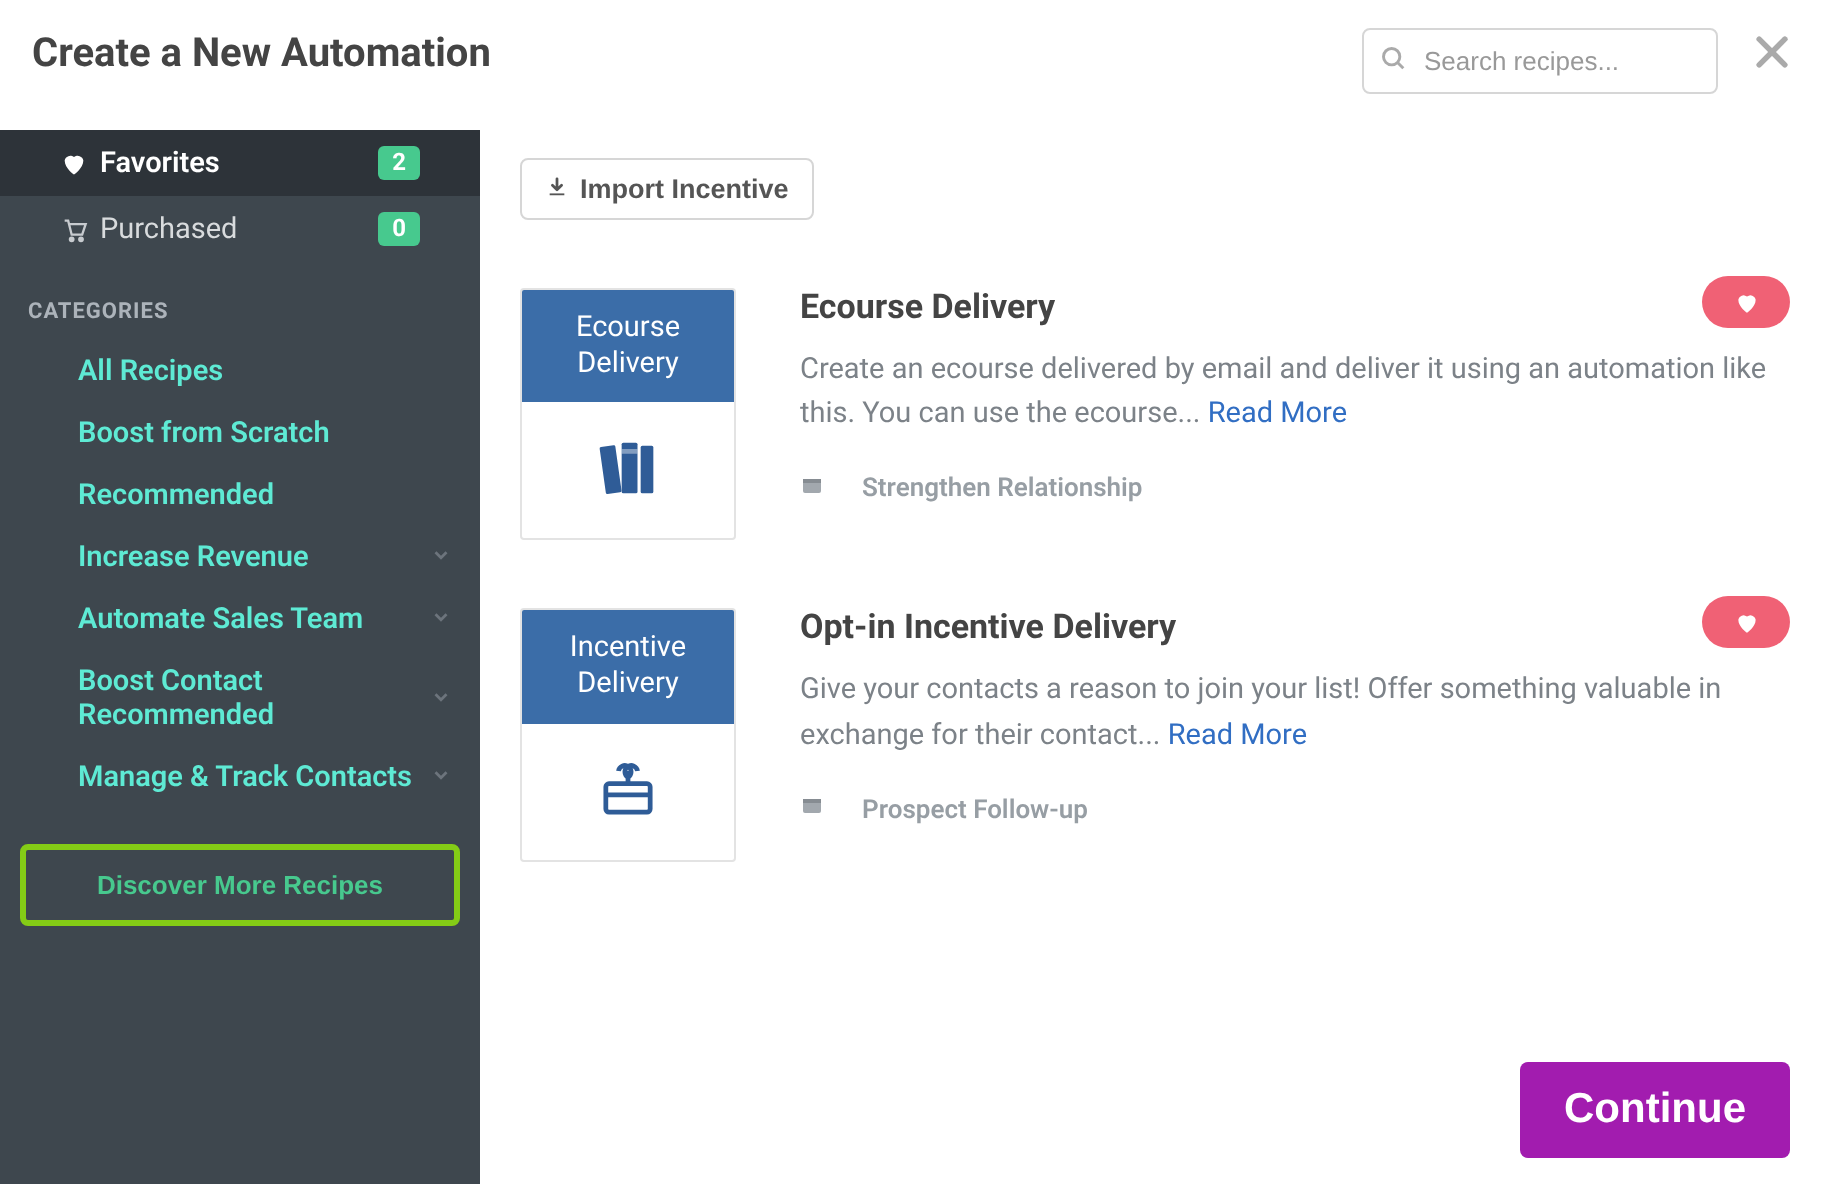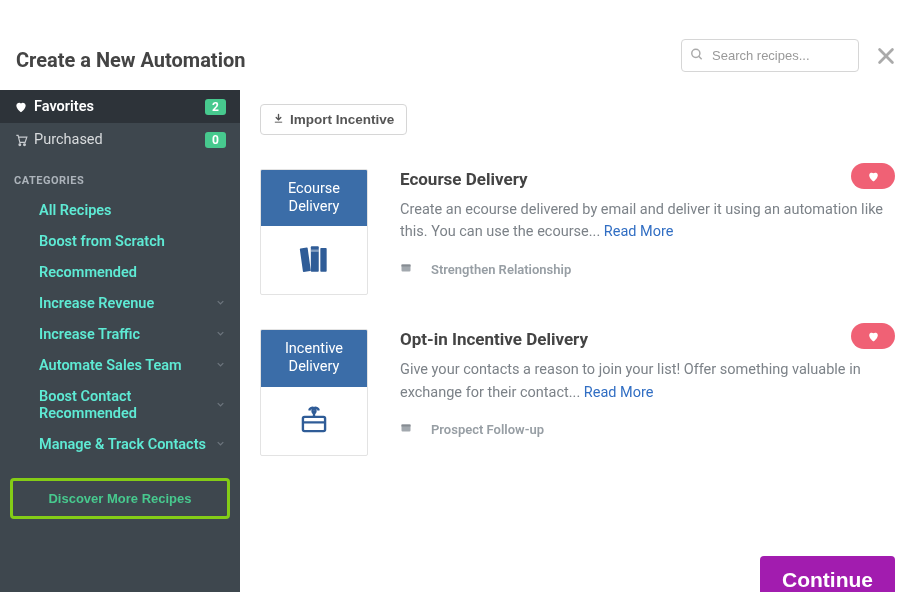--- a/index.html
+++ b/index.html
@@ -1,28 +1,28 @@
 <!DOCTYPE html>
 <html><head>
 <meta charset="utf-8">
 <style>
   * { box-sizing: border-box; margin: 0; padding: 0; }
   body { font-family: -apple-system, BlinkMacSystemFont, "Segoe UI", Roboto, sans-serif; background: #fff; width: 915px; height: 592px; overflow: hidden; }
 
-  .header { display: flex; align-items: flex-end; padding: 14px 18px 18px 16px; }
+  .header { display: flex; align-items: flex-start; padding: 14px 18px 18px 16px; }
   .title { font-size: 20px; font-weight: 700; color: #444; flex: 1; }
-  .search-wrap { position: relative; margin-right: 16px; margin-top: 25px; }
+  .search-wrap { position: relative; margin-right: 16px; }
   .search-input { width: 178px; padding: 8px 10px 8px 30px; border: 1px solid #d6d6d6; border-radius: 4px; font-size: 13px; color: #333; }
   .search-input::placeholder { color: #999; }
   .search-icon { position: absolute; left: 9px; top: 50%; transform: translateY(-50%); color: #aaa; }
   .close-x { color: #aaa; font-size: 28px; line-height: 1; cursor: pointer; font-weight: 300; }
 
   .body { display: flex; height: calc(592px - 60px); }
   .sidebar { width: 240px; background: #3E474E; color: #cfd3d6; display: flex; flex-direction: column; }
-  .side-item { display: flex; align-items: center; padding: 8px 14px; font-size: 14.5px; cursor: pointer; color: #d8dbdd; }
+  .side-item { display: flex; padding: 8px 30px; font-size: 14.5px; cursor: pointer; color: #d8dbdd; }
   .side-item.active { background: #2D3339; color: #fff; font-weight: 600; }
   .side-item .icn { width: 20px; display: inline-flex; align-items: center; justify-content: flex-start; color: #c7cbcf; }
   .side-item.active .icn { color: #fff; }
   .side-item .lbl { flex: 1; }
   .badge { background: #47C98E; color: #fff; font-size: 12px; font-weight: 700; border-radius: 3px; padding: 1px 7px; min-width: 20px; text-align: center; }
 
   .cat-head { padding: 18px 14px 8px; font-size: 11px; font-weight: 700; letter-spacing: 0.5px; color: #ACB3BA; }
   .cat-item { display: flex; align-items: center; padding: 7px 14px; font-size: 14.5px; font-weight: 600; color: #5eead4; cursor: pointer; margin-left: 25px; }
   .cat-item .lbl { flex: 1; }
   .chev { color: #6c747c; }
@@ -105,26 +105,20 @@
     <div class="cat-item">
         <span class="lbl">Recommended</span>
       </div>
     <div class="cat-item">
         <span class="lbl">Increase Revenue</span>
         <span class="chev"><svg width="11" height="11" viewBox="0 0 24 24" fill="none" stroke="currentColor" stroke-width="3">
             <polyline points="6 9 12 15 18 9"></polyline>
           </svg></span>
       </div>
     <div class="cat-item">
-        <span class="lbl">Increase Traffic</span>
-        <span class="chev"><svg width="11" height="11" viewBox="0 0 24 24" fill="none" stroke="currentColor" stroke-width="3">
-            <polyline points="6 9 12 15 18 9"></polyline>
-          </svg></span>
-      </div>
-    <div class="cat-item">
         <span class="lbl">Automate Sales Team</span>
         <span class="chev"><svg width="11" height="11" viewBox="0 0 24 24" fill="none" stroke="currentColor" stroke-width="3">
             <polyline points="6 9 12 15 18 9"></polyline>
           </svg></span>
       </div>
     <div class="cat-item">
         <span class="lbl">Boost Contact Recommended</span>
         <span class="chev"><svg width="11" height="11" viewBox="0 0 24 24" fill="none" stroke="currentColor" stroke-width="3">
             <polyline points="6 9 12 15 18 9"></polyline>
           </svg></span>

